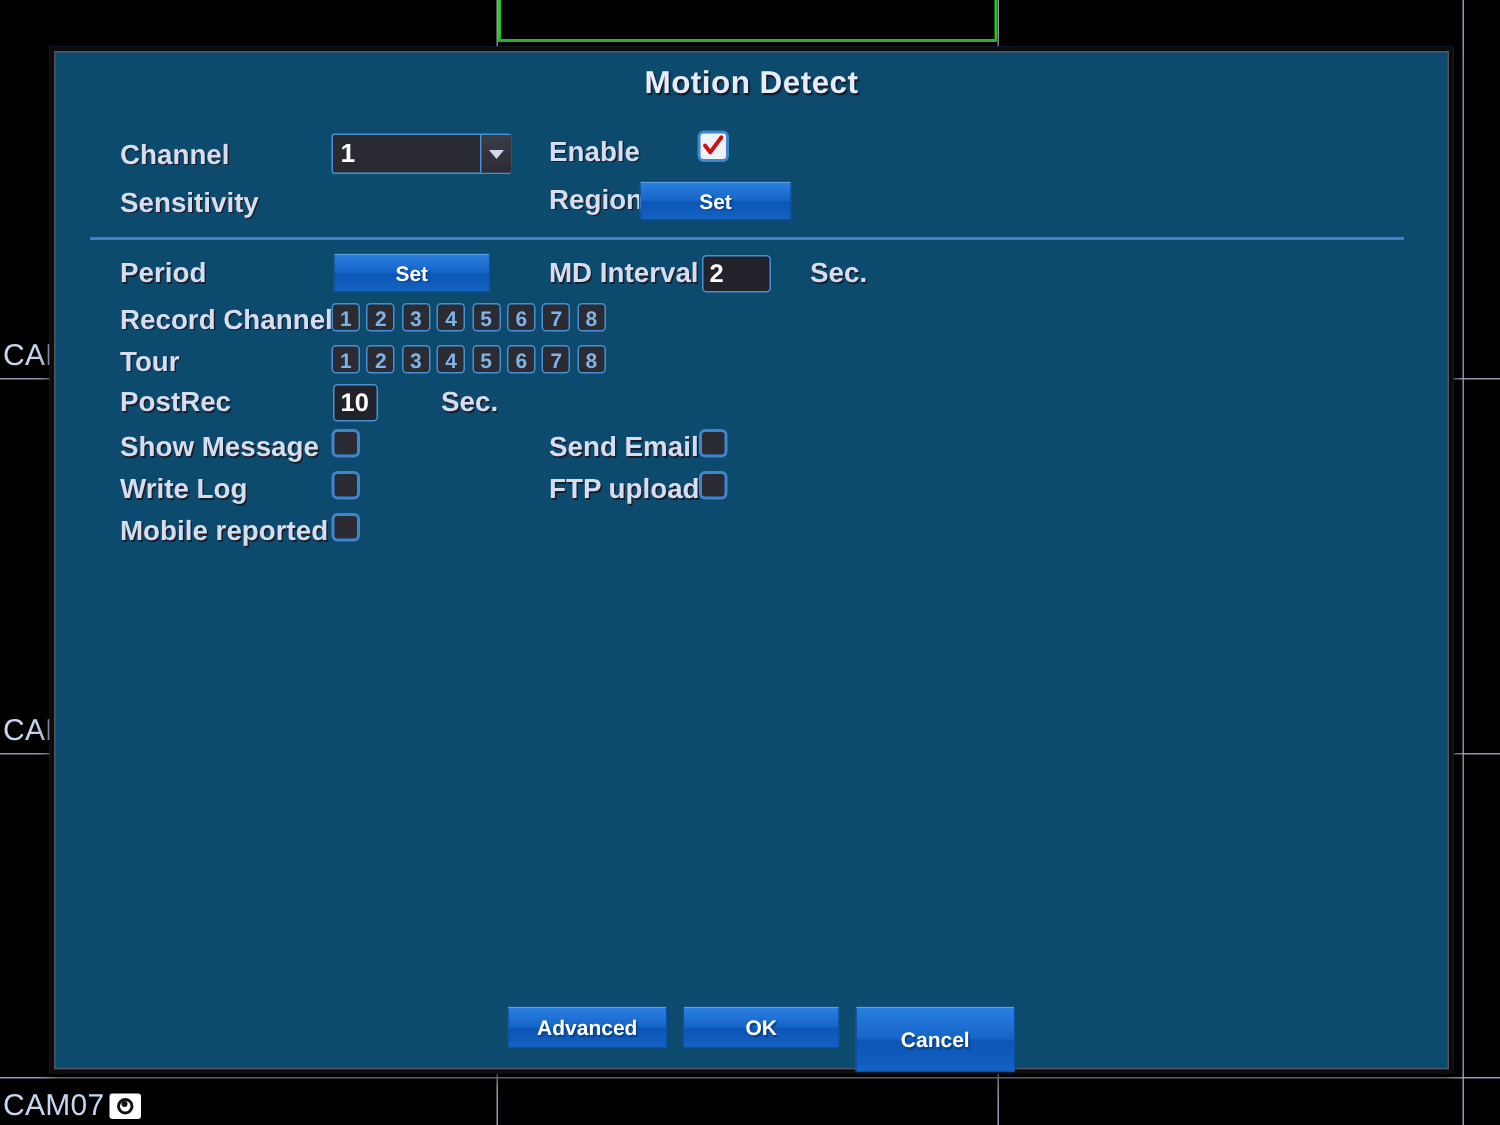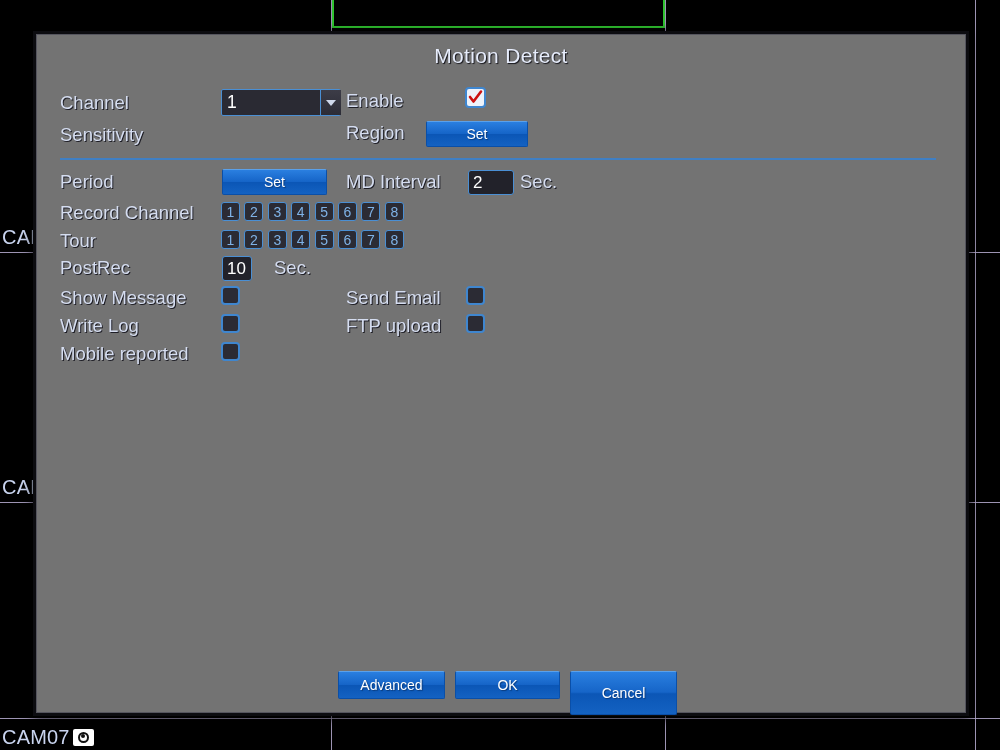--- a/index.html
+++ b/index.html
@@ -91,23 +91,24 @@
   }
 
   
   #dialog {
     position: absolute;
     left: 33px;
     top: 31px;
     width: 936px;
     height: 685px;
     box-sizing: border-box;
-    background: #737373;
+    background: #0c4a6e;
     border: 3px solid #0c0c10;
     box-shadow: 0 0 0 1px #55555e inset, 0 2px 10px rgba(0,0,0,.9);
+    font-weight: bold;
   }
 
   .dlg-title {
     position: absolute;
     top: 10px;
     left: 0;
     right: 0;
     text-align: center;
     font-size: 21px;
     color: #e6ecfb;
@@ -124,20 +125,21 @@
     bottom: 0;
   }
 
   .lbl {
     color: #d5ddf0;
     font-size: 18.5px;
     font-family: "Liberation Sans", sans-serif;
     text-shadow: 1px 1px 0 #1e1e26;
     white-space: nowrap;
     line-height: 1;
+    margin-left: 20px;
   }
 
   .abs { position: absolute; }
 
   
   .sel {
     position: absolute;
     height: 27px;
     box-sizing: border-box;
     background: #2a2a33;

